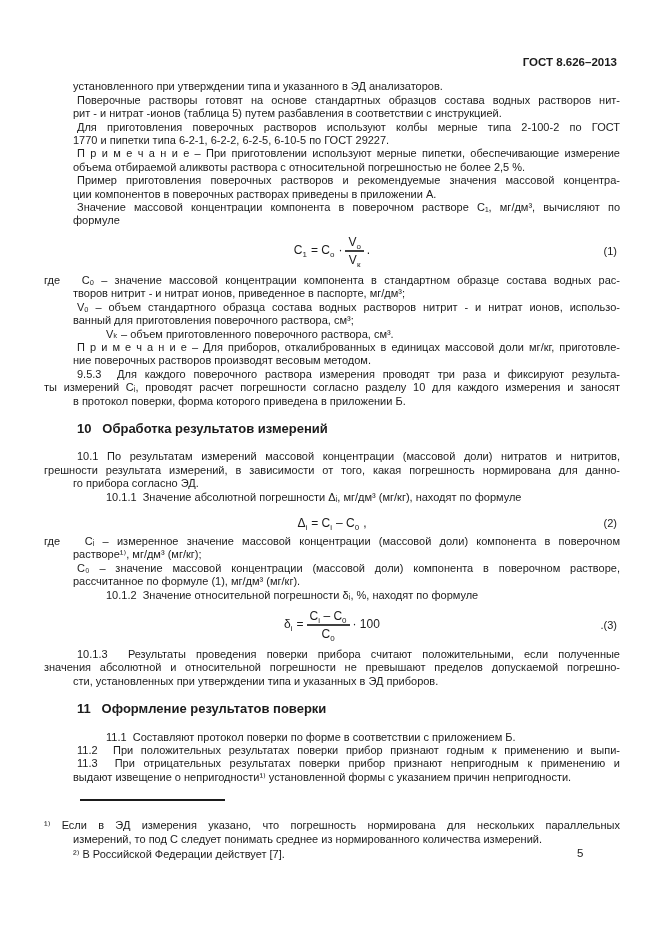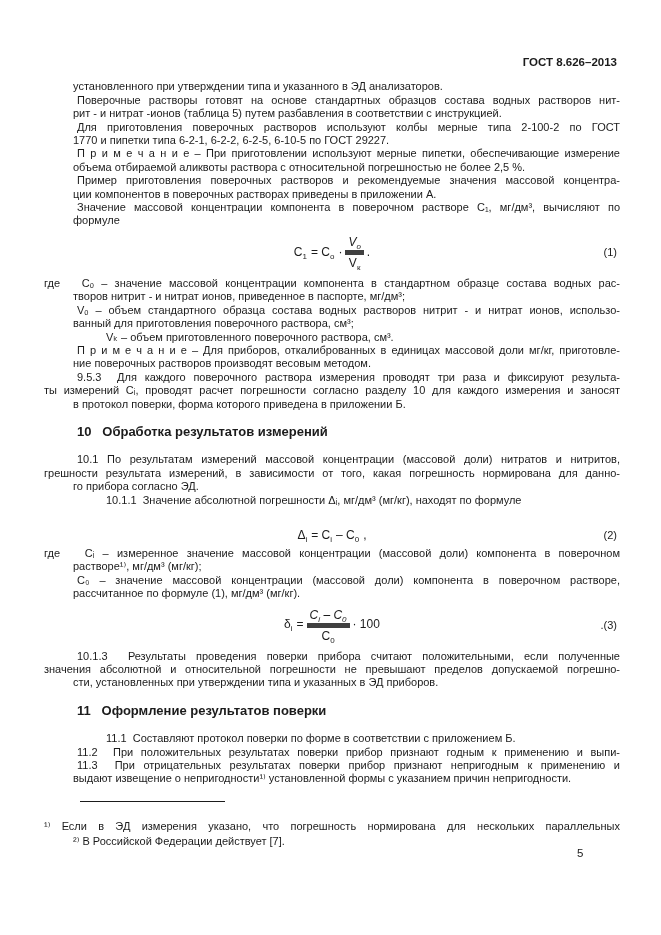--- a/index.html
+++ b/index.html
@@ -32,28 +32,28 @@
     padding-left:33px;
     margin:14px 0 15px 0;
   }
   .formula-row {
     position:relative;
     text-align:center;
     font-size:12px;
     line-height:14px;
   }
   .f-tall { margin:7px 0 7px 0; }
-  .f-line { margin:21px 0 5px 0; }
+  .f-line { margin:12px 0 5px 0; }
   .frac {
     display:inline-block;
     vertical-align:middle;
     text-align:center;
     margin:0 3px;
   }
-  .fnum { display:block; border-bottom:5px solid #404040; padding:0 3px 1px 3px;font-style:italic; }
+  .fnum { display:block; border-bottom:2px solid #404040; padding:0 3px 1px 3px; }
   .fden { display:block; padding-top:1px; }
   sub { font-size:8px; line-height:0; }
   .fnumber {
     position:absolute;
     right:3px;
     top:50%;
     transform:translateY(-50%);
     font-size:11px;
   }
   .fsp { display:inline-block; width:4px; }
@@ -114,20 +114,21 @@
 
   <div class="formula-row f-line">
     <span><span>Δ</span><sub>i</sub><span class="fsp"></span><span>= C</span><sub>i</sub><span class="fsp"></span><span>– C</span><sub>0</sub><span class="fsp"></span><span>,</span></span>
     <span class="fnumber">(2)</span>
   </div>
 
   <div class="ln j">где&nbsp;&nbsp;&nbsp;Cᵢ – измеренное значение массовой концентрации (массовой доли) компонента в поверочном</div>
   <div class="ln l">растворе¹⁾, мг/дм³ (мг/кг);</div>
   <div class="ln j ind">C₀ – значение массовой концентрации (массовой доли) компонента в поверочном растворе,</div>
   <div class="ln l">рассчитанное по формуле (1), мг/дм³ (мг/кг).</div>
+  <div class="ln l ind">10.1.2&nbsp;&nbsp;Значение относительной погрешности δᵢ, %, находят по формуле</div>
 
   <div class="formula-row f-tall">
     <span><span>δ</span><sub>i</sub><span class="fsp"></span><span>=</span><span class="frac"><span class="fnum"><span>C</span><sub>i</sub> <span>– C</span><sub>0</sub></span><span class="fden"><span>C</span><sub>0</sub></span></span><span>· 100</span></span>
     <span class="fnumber">.(3)</span>
   </div>
 
   <div class="ln j ind">10.1.3&nbsp;&nbsp;Результаты проведения поверки прибора считают положительными, если полученные</div>
   <div class="ln j">значения абсолютной и относительной погрешности не превышают пределов допускаемой погрешно-</div>
   <div class="ln l">сти, установленных при утверждении типа и указанных в ЭД приборов.</div>
 
@@ -135,18 +136,19 @@
 
   <div class="ln l ind">11.1&nbsp;&nbsp;Составляют протокол поверки по форме в соответствии с приложением Б.</div>
   <div class="ln j ind">11.2&nbsp;&nbsp;При положительных результатах поверки прибор признают годным к применению и выпи-</div>
   <div class="ln j ind">11.3&nbsp;&nbsp;При отрицательных результатах поверки прибор признают непригодным к применению и</div>
   <div class="ln l">выдают извещение о непригодности¹⁾ установленной формы с указанием причин непригодности.</div>
 
   <div class="fn-rule"></div>
 
   <div class="footnotes">
     <div class="ln j">¹⁾ Если в ЭД измерения указано, что погрешность нормирована для нескольких параллельных</div>
+    <div class="ln l">измерений, то под С следует понимать среднее из нормированного количества измерений.</div>
     <div class="ln l">²⁾ В Российской Федерации действует [7].</div>
   </div>
 
   <div class="page-num">5</div>
 
 </div>
 
 </body></html>

